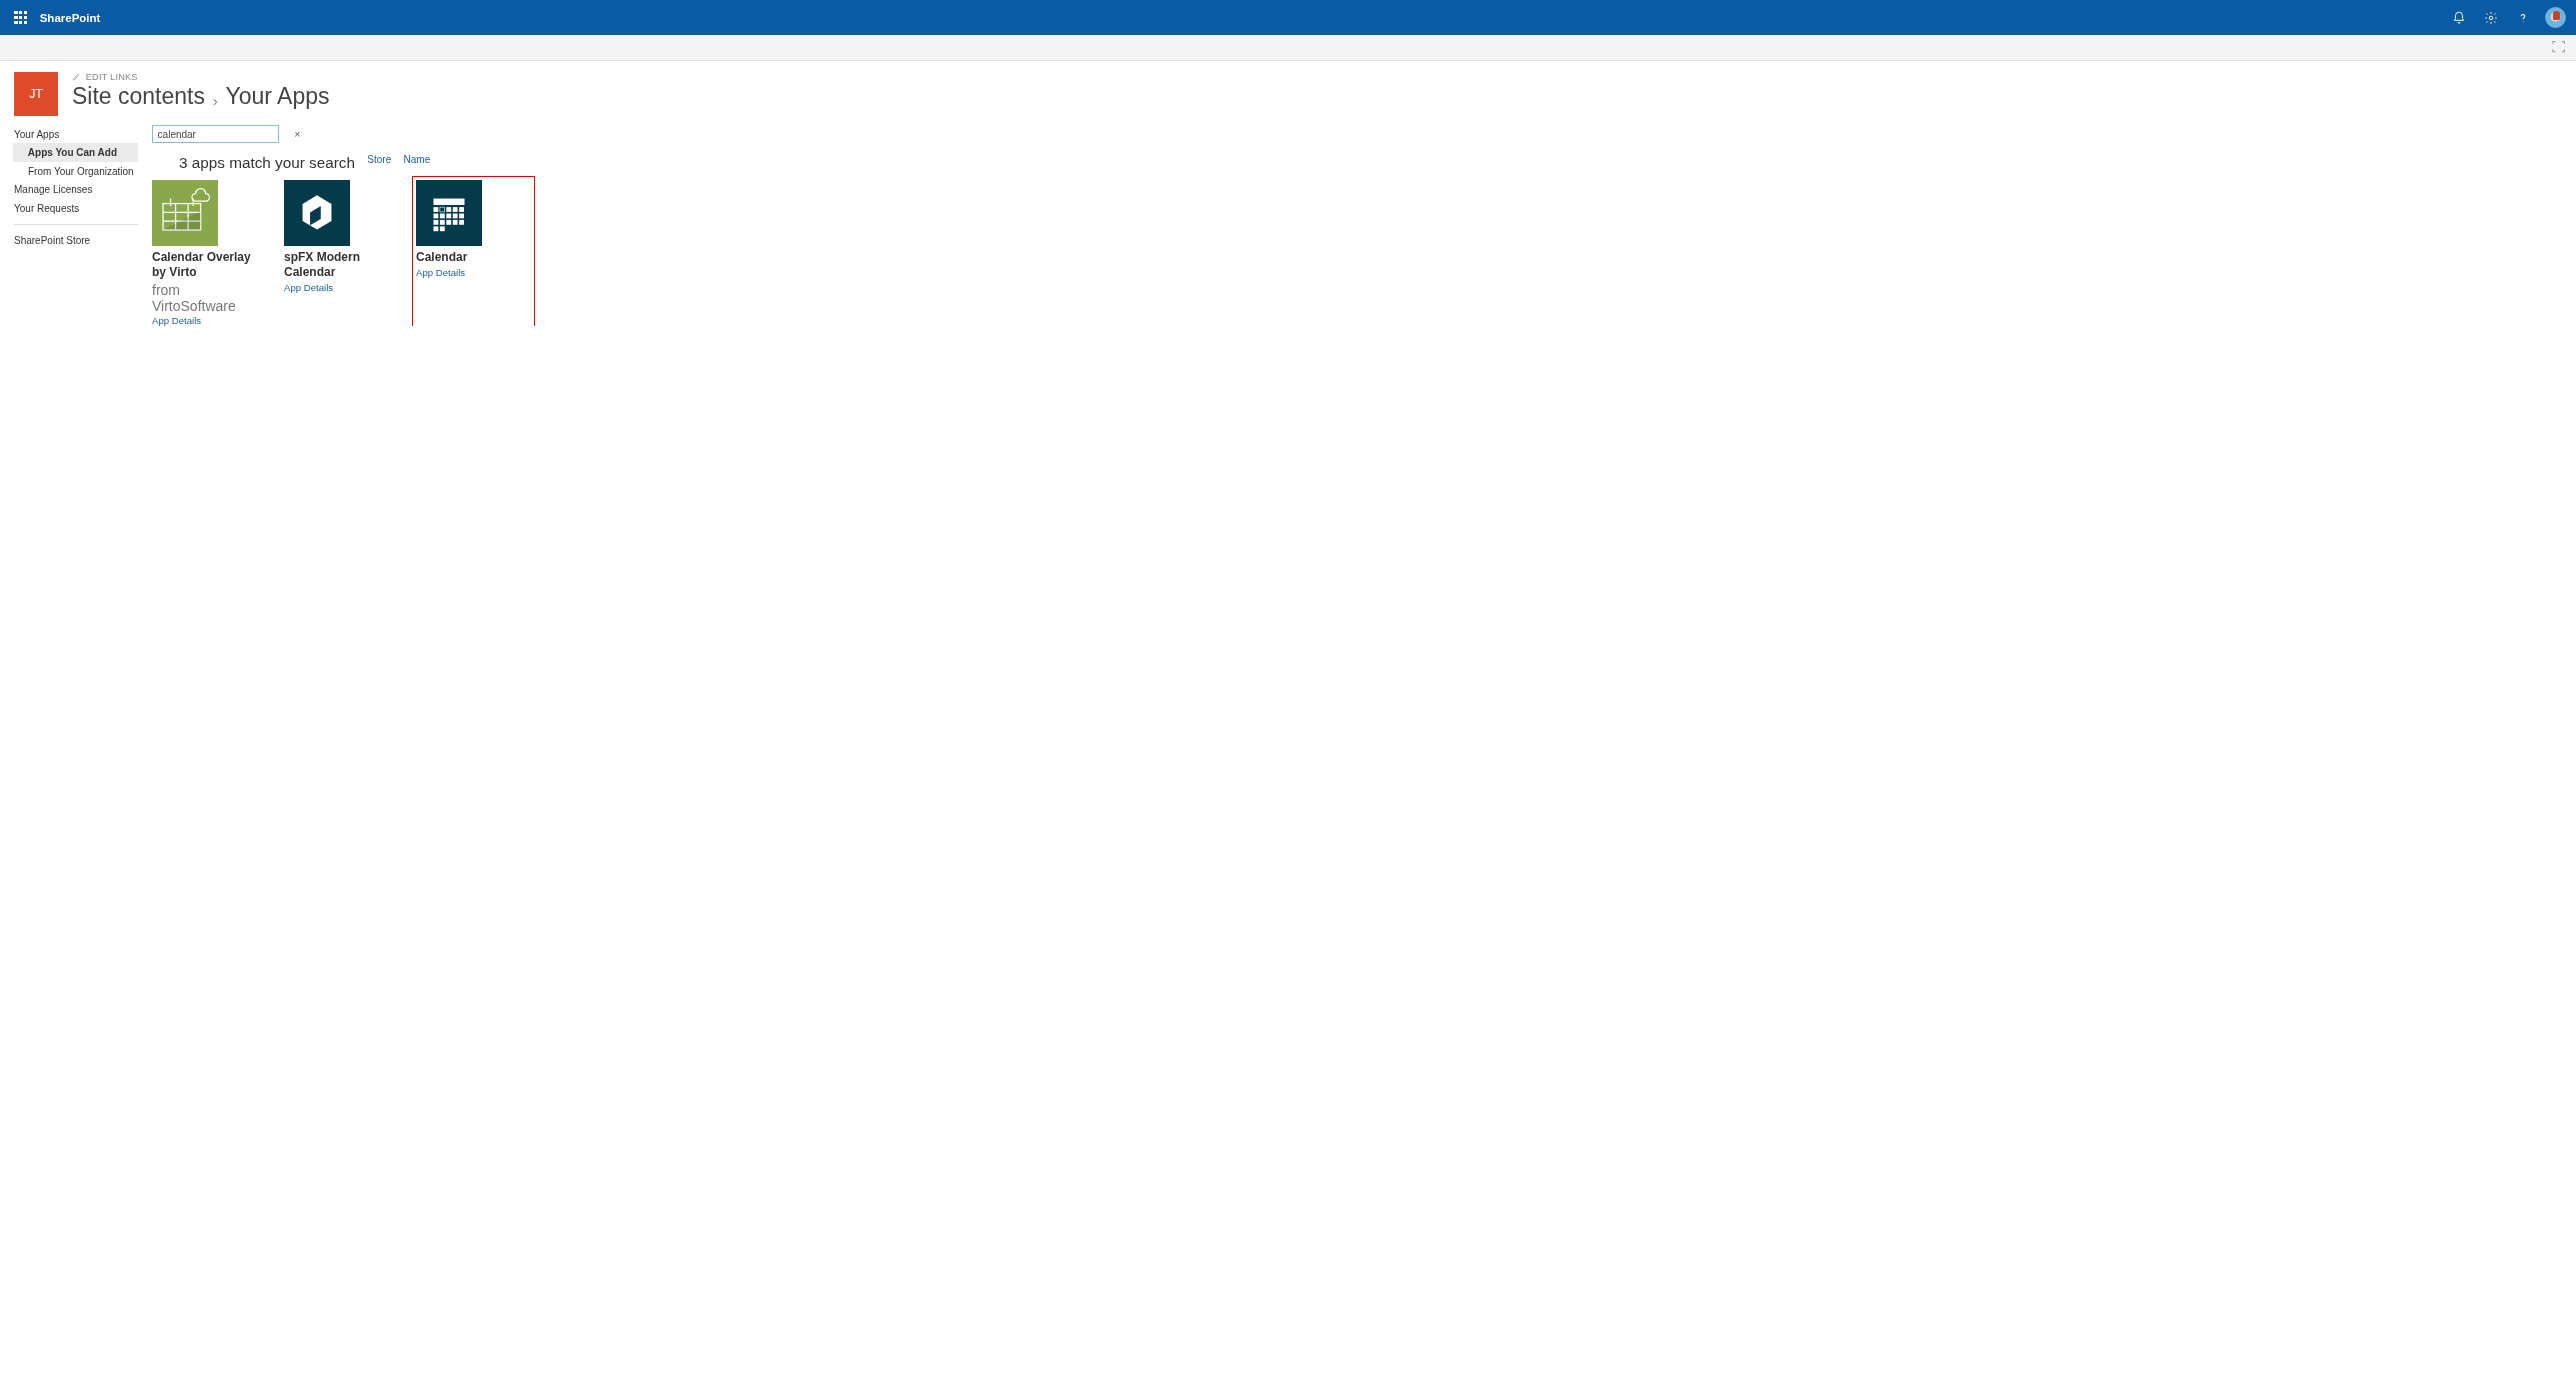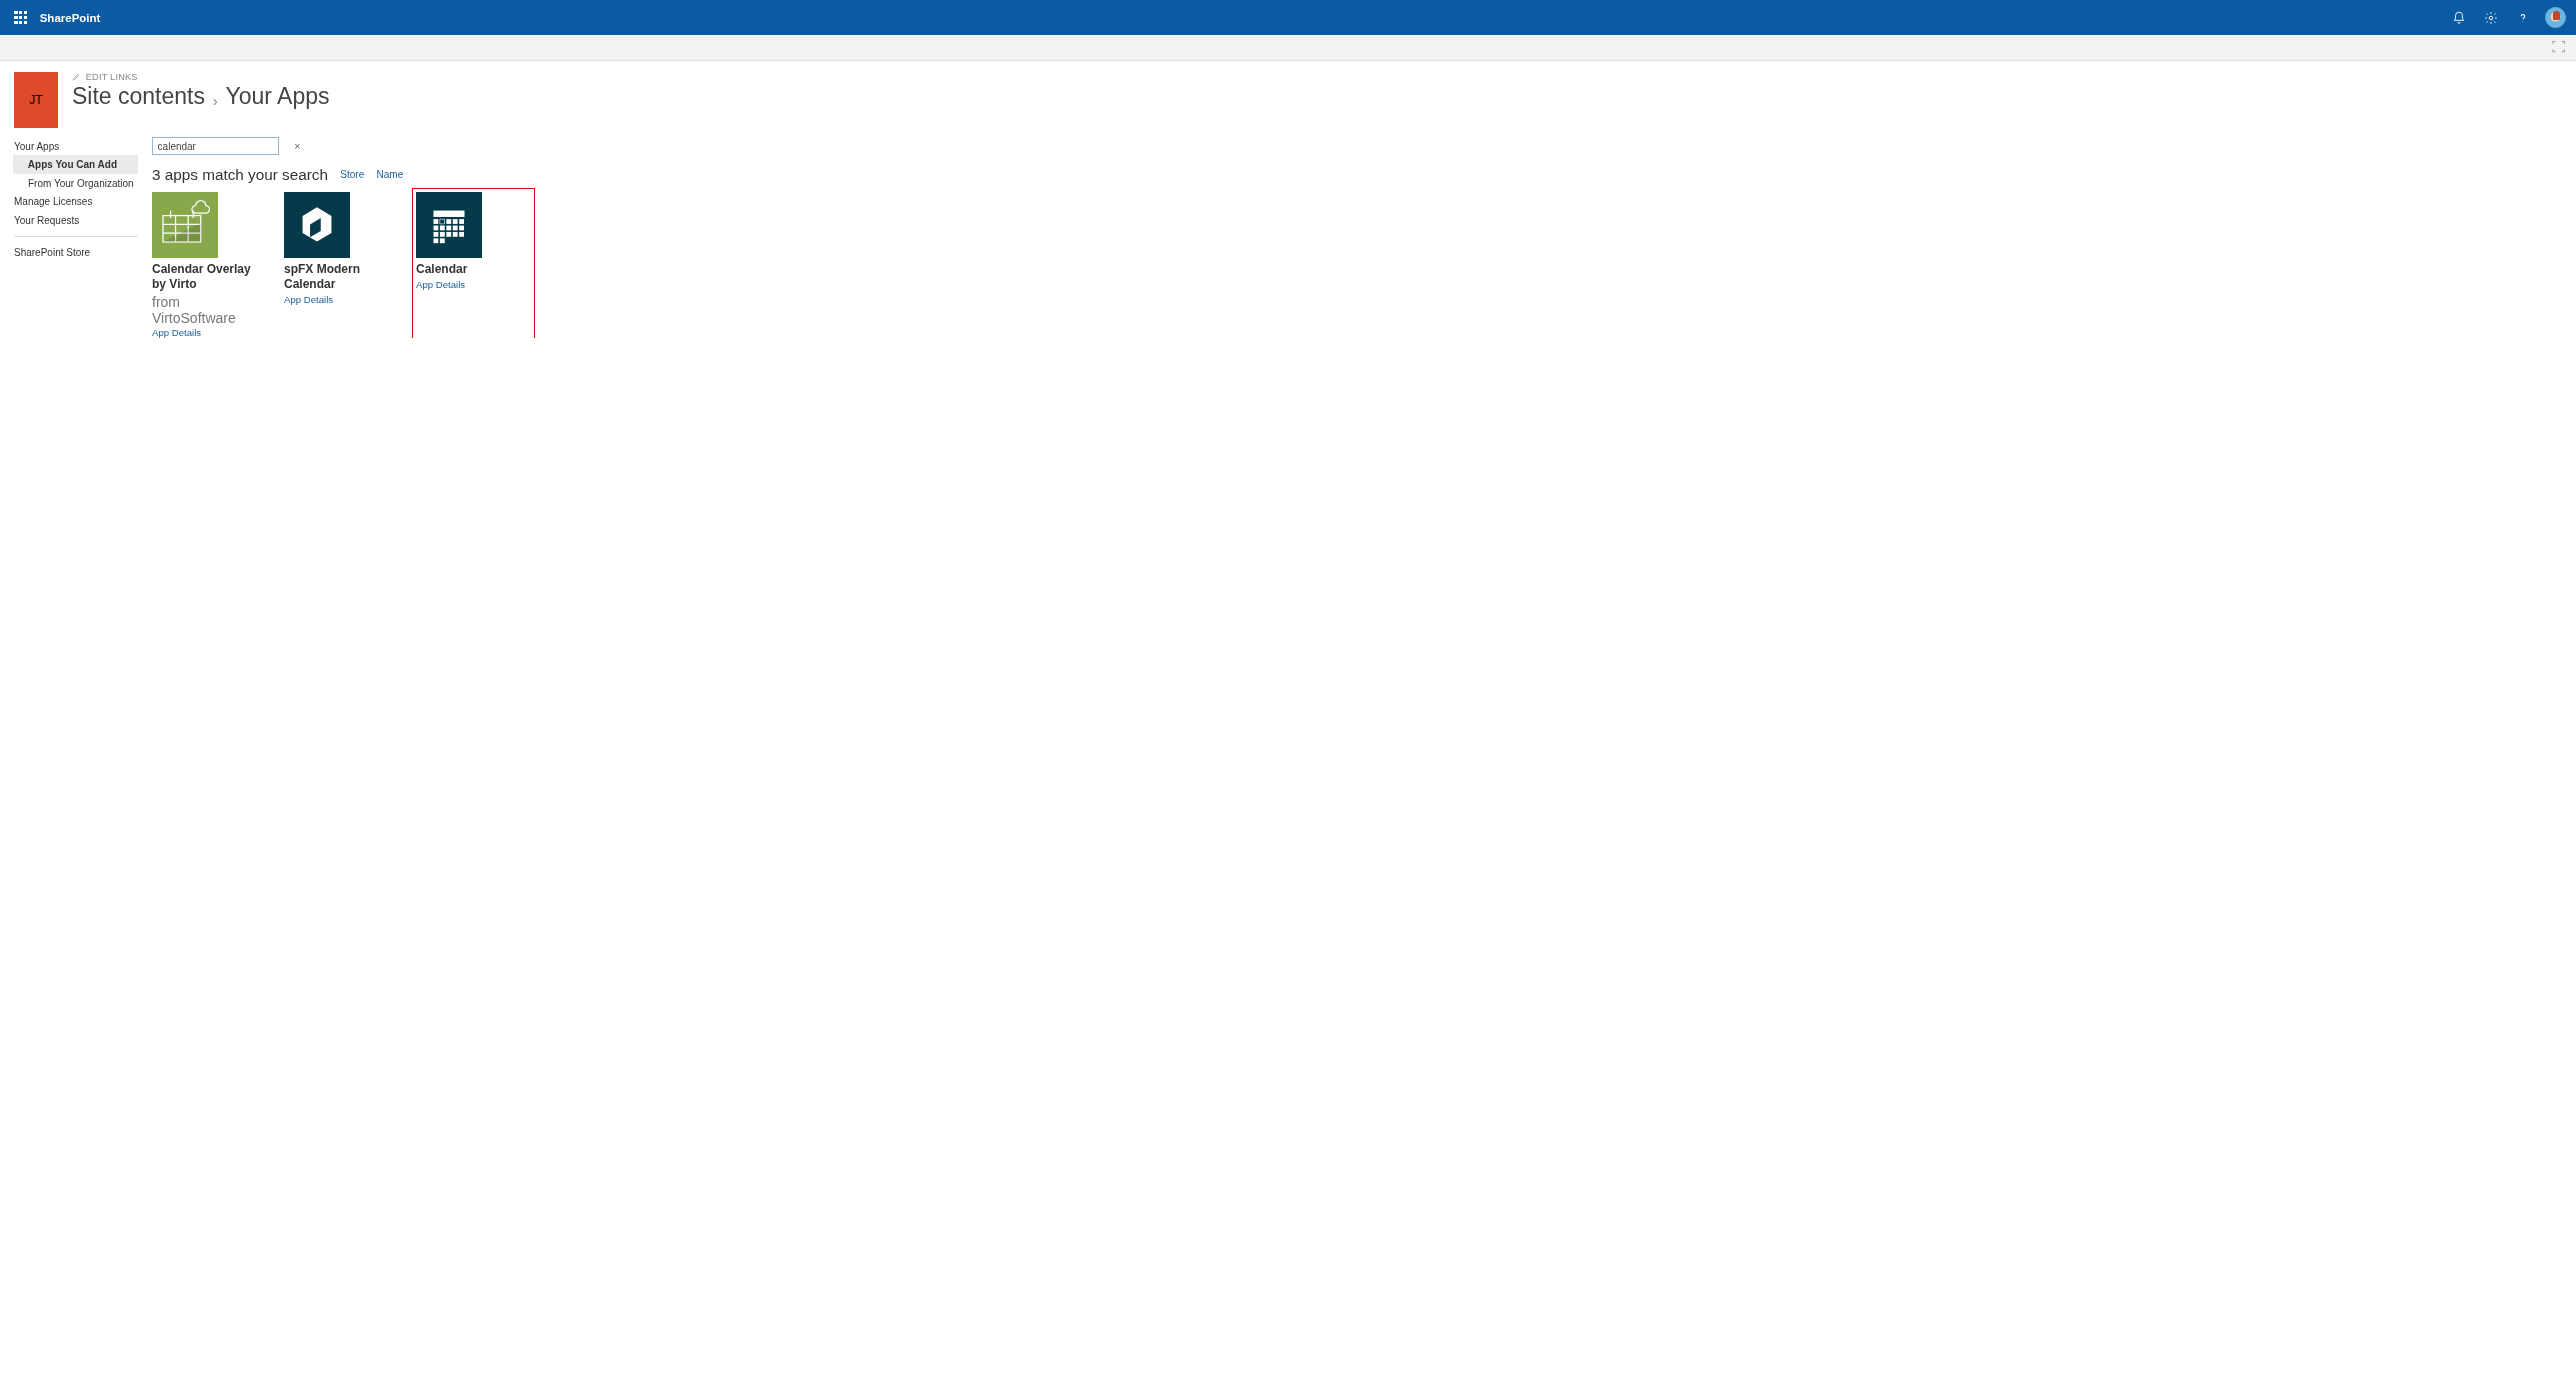--- a/index.html
+++ b/index.html
@@ -64,23 +64,23 @@
     width: 17px; height: 17px; cursor: pointer;
     color: #888;
   }
 
   
   .page {
     display: flex;
     padding: 10.7px 14px 0 14px;
   }
   .site-logo {
-    width: 44px; height: 56px;
+    width: 44px; height: 44px;
     background: #dd4b2a;
-    color: #000000;
+    color: #ffffff;
     display: flex; align-items: center; justify-content: center;
     font-size: 12.3px; font-weight: 400;
     flex-shrink: 0;
     margin-right: 14px;
   }
   .title-area { flex: 1; }
   .edit-links {
     color: #888; font-size: 9.2px;
     display: flex; align-items: center; gap: 4.6px;
     cursor: pointer;
@@ -141,22 +141,23 @@
     font-size: 10px;
     color: #444;
     background: transparent;
   }
   .searchbox .clear {
     width: 17px; text-align: center;
     color: #666; cursor: pointer; font-size: 10.7px;
   }
 
   .results-header {
-    display: flex; align-items: center; gap: 12.3px;
+    display: flex; align-items: flex-start; gap: 12.3px;
     margin-bottom: 7.7px;
+    margin-left: 27px;
   }
   .results-header h2 {
     font-size: 15.3px; font-weight: 400; color: #333;
   }
   .sort-link { color: #1a5d9a; font-size: 10px; cursor: pointer; }
 
   .tiles { display: flex; gap: 17px; flex-wrap: wrap; }
   .tile { width: 115px; }
   .tile.highlight { outline: 1.5px solid #e60000; outline-offset: 3.1px; padding-bottom:4.6px;}
   .tile-icon {

